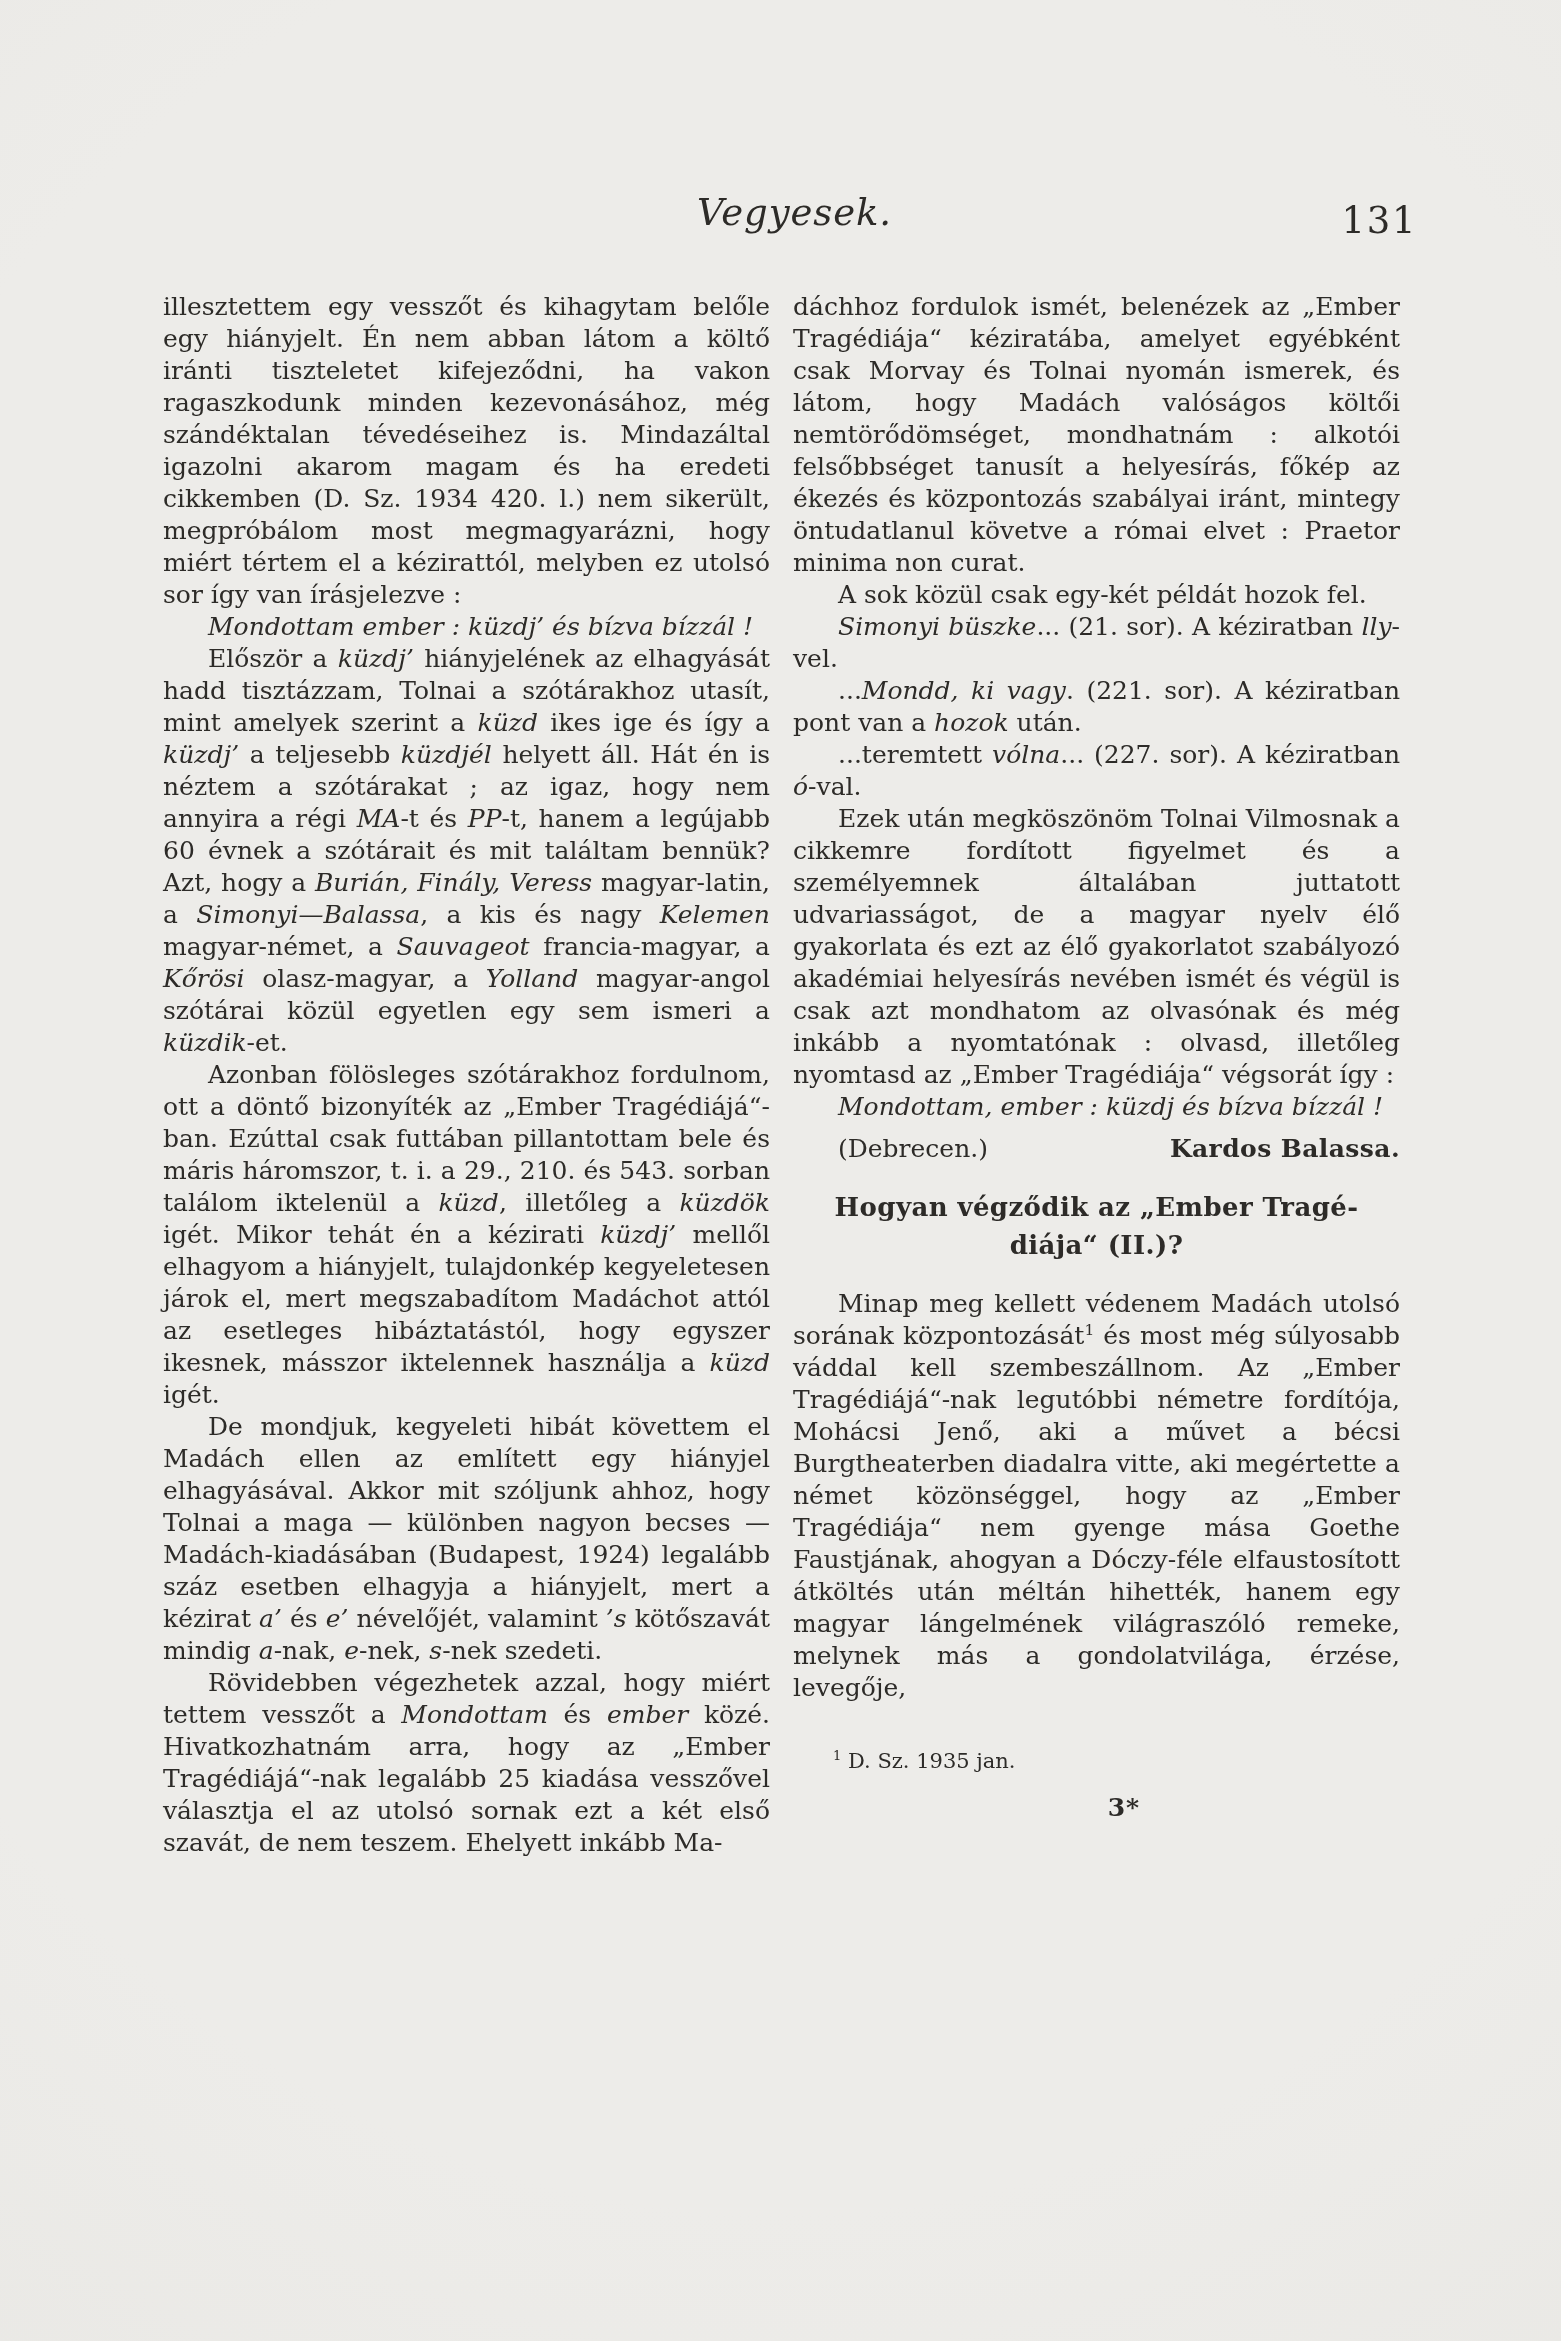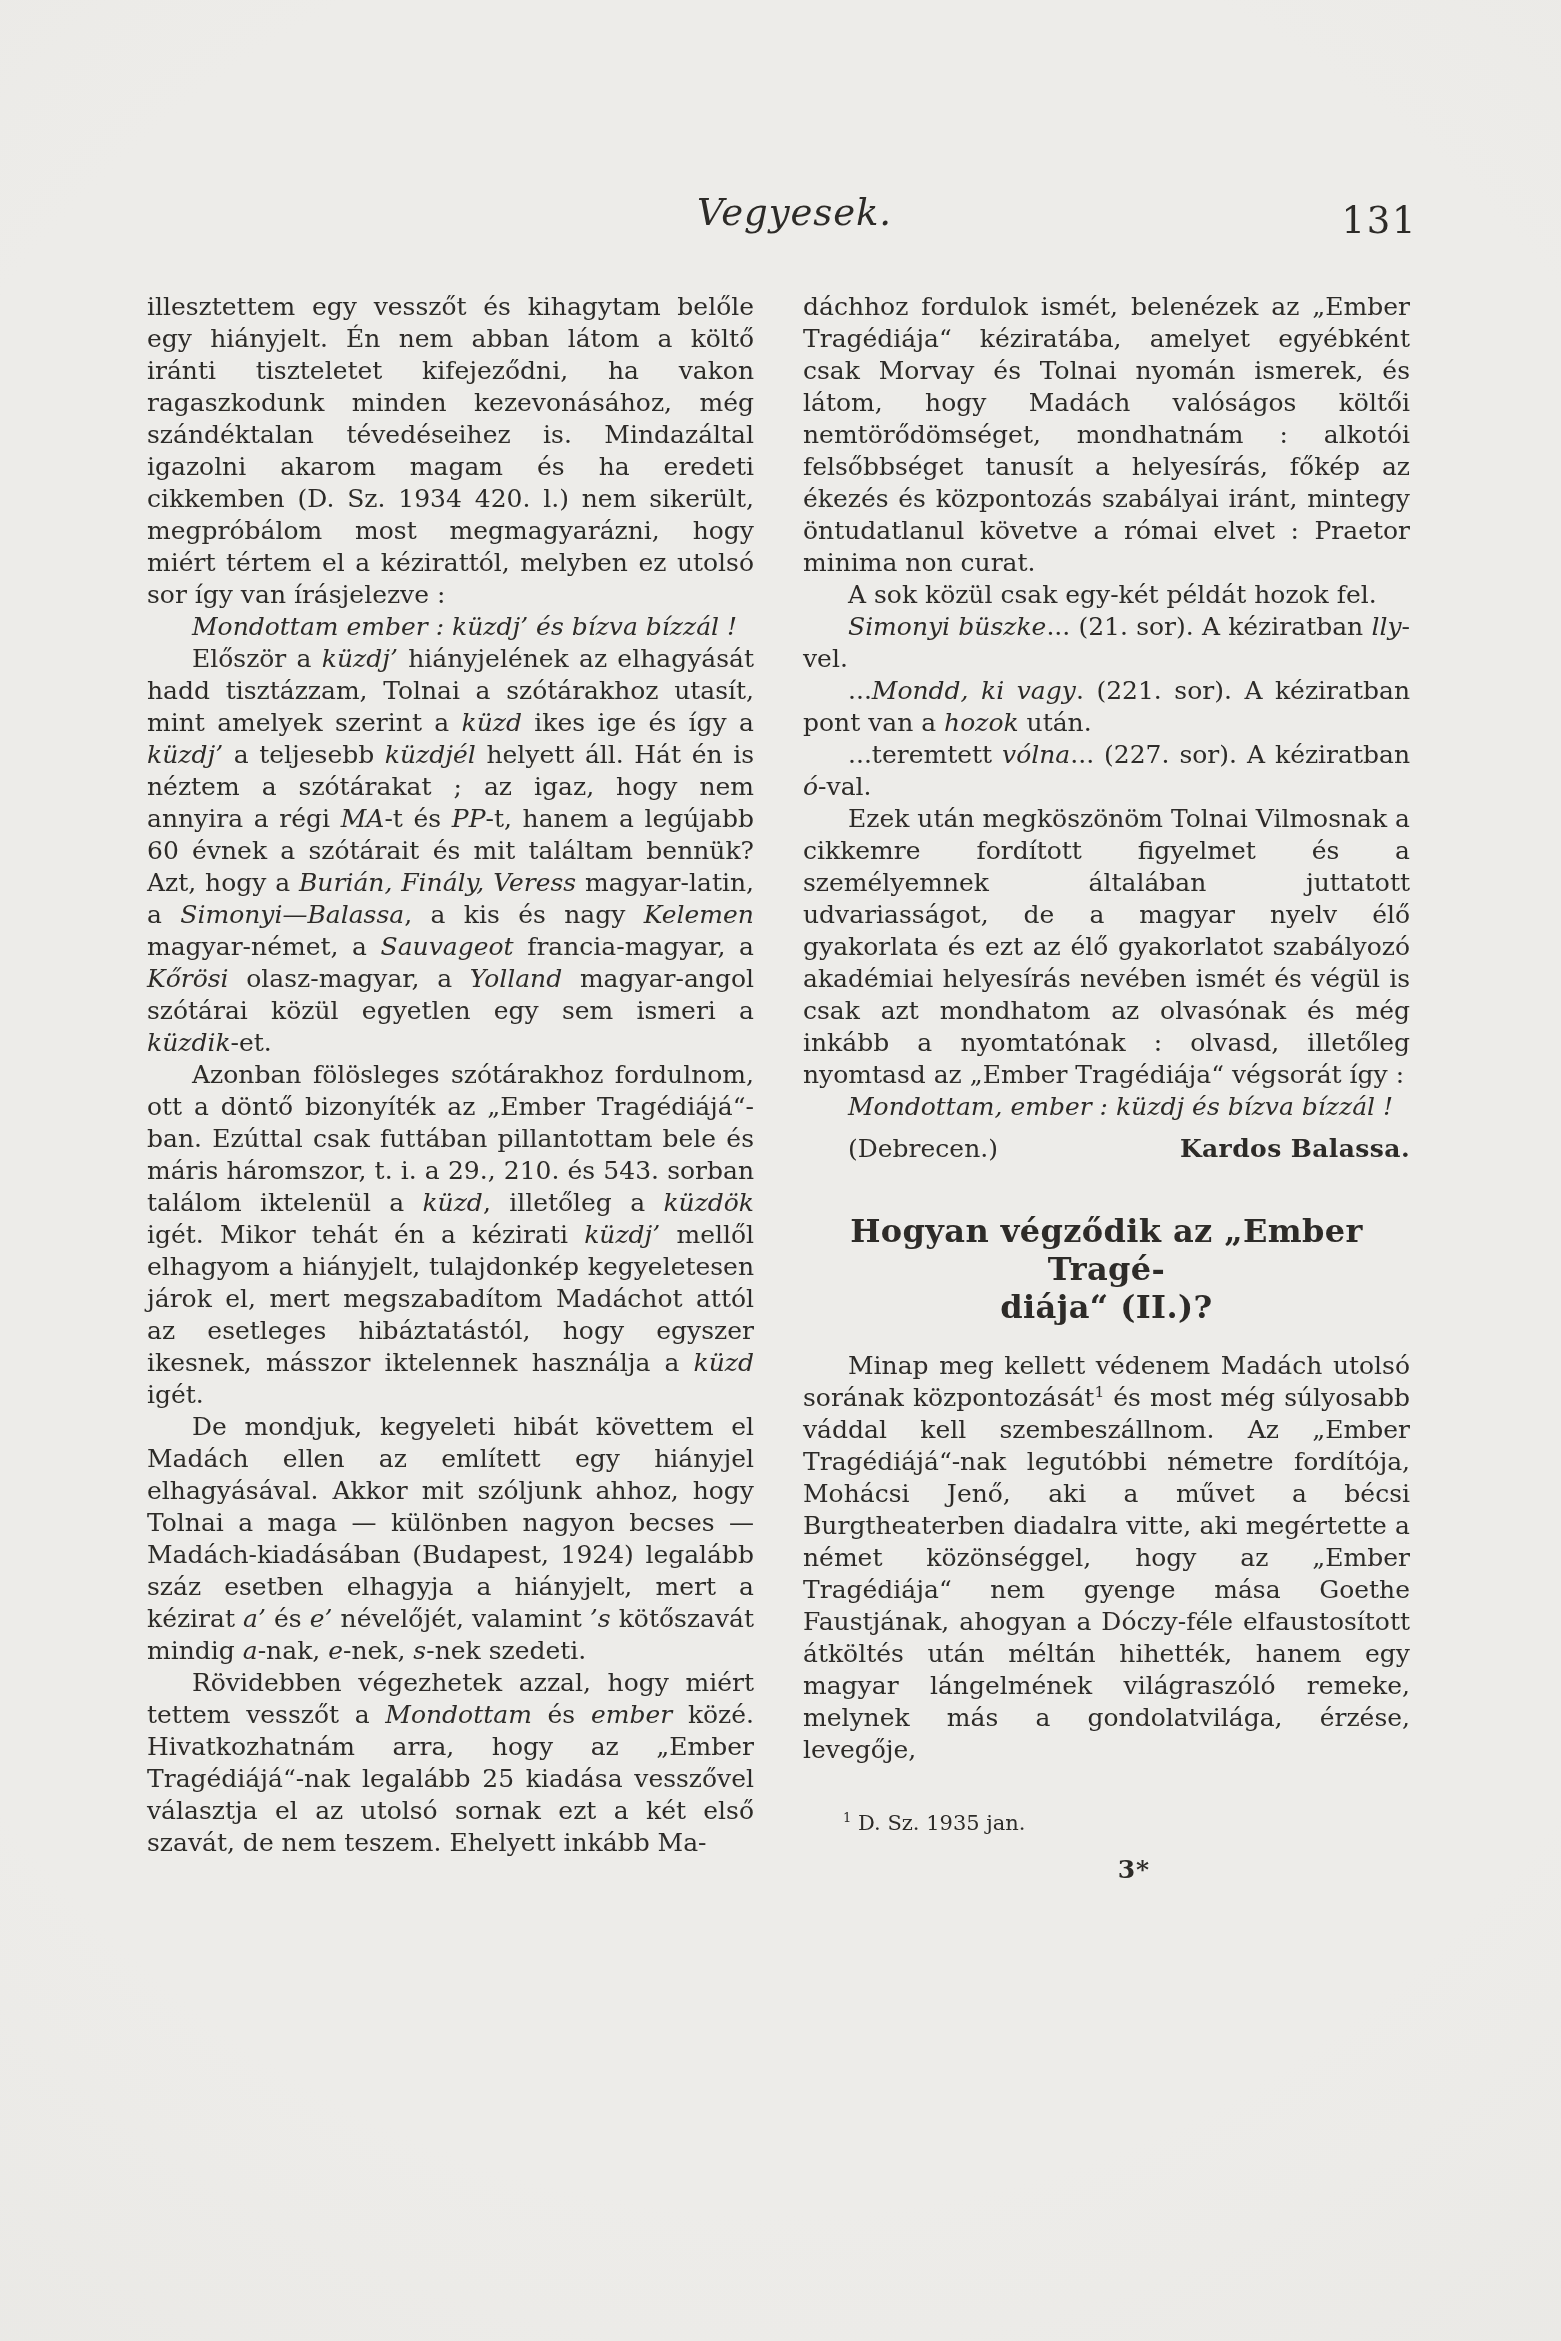--- a/index.html
+++ b/index.html
@@ -26,43 +26,43 @@
     text-align: center;
     font-style: italic;
     letter-spacing: 0.9px;
   }
   .page-number {
     position: absolute; right: 8.7px; top: 8px;
     font-style: normal; letter-spacing: 1.7px;
   }
   .columns {
     position: absolute;
-    top: 291px; left: 147px;
-    display: flex; gap: 49px;
+    top: 291px; left: 163px;
+    display: flex; gap: 23px;
     align-items: flex-start;
   }
   .column {
     width: 607px;
     font-size: 25px;
     line-height: 32px;
     text-align: justify;
     hyphens: auto; -webkit-hyphens: auto;
   }
   .column p { margin: 0; text-indent: 45px; }
   .column p.noindent { text-indent: 0; }
   .column p.quote { font-style: italic; }
   .signature {
     display: flex; justify-content: space-between;
     margin-top: 10.4px; padding-left: 45px;
   }
   .sig-author { font-weight: bold; letter-spacing: 0.4px; }
   .heading {
     font-weight: bold; text-align: center;
-    font-size: 32px; line-height: 38px;
-    margin-top: 47px; margin-bottom: 24px;
+    font-size: 26px; line-height: 38px;
+    margin-top: 23px; margin-bottom: 24px;
     letter-spacing: 0.4px;
   }
   .column p.footnote {
     margin-top: 43px;
     font-size: 21px; line-height: 29.5px;
     text-indent: 40px;
   }
   .column p.pagemark {
     margin-top: 15.6px;
     text-align: right; padding-right: 260px;

